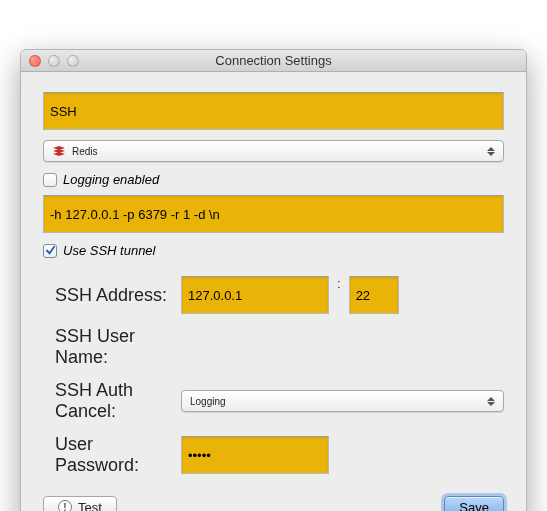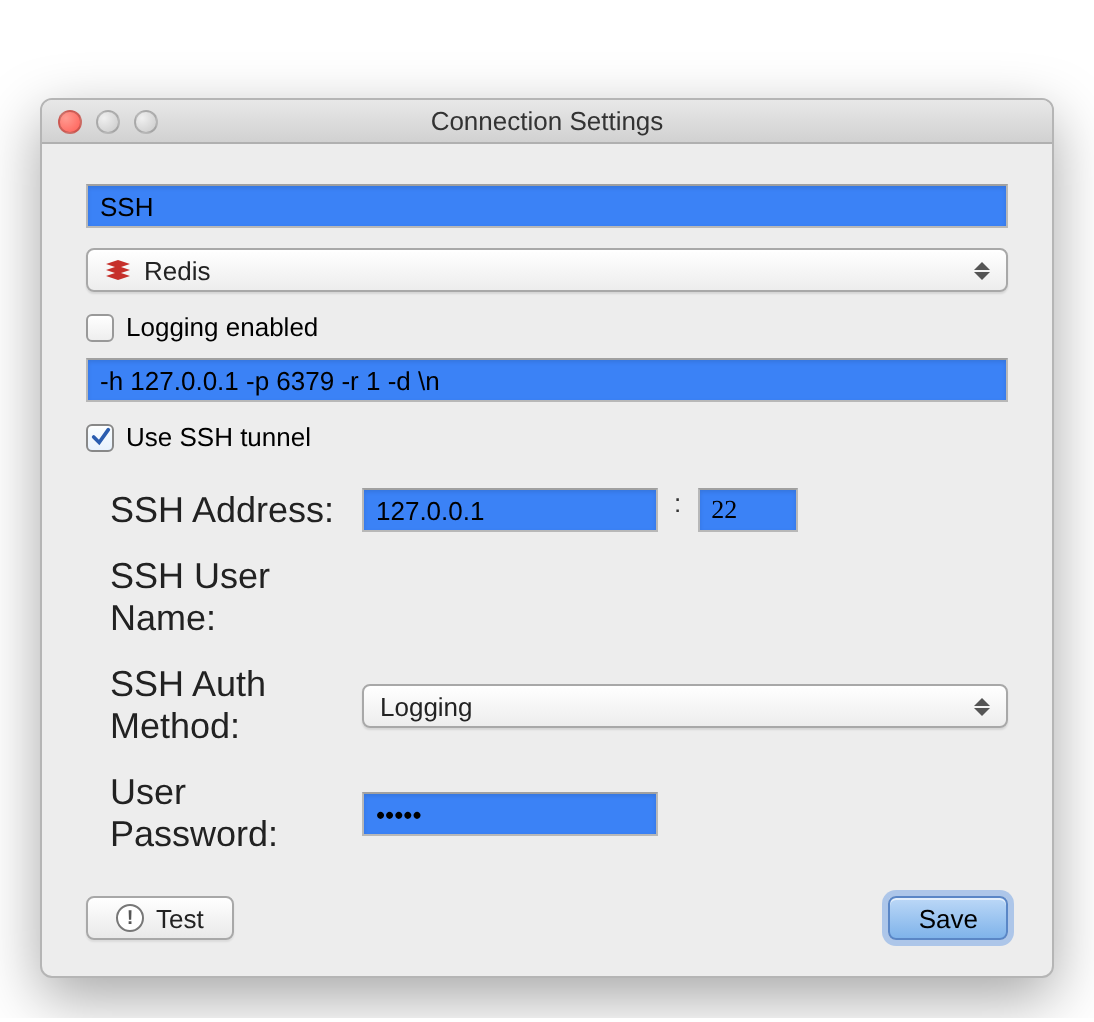--- a/index.html
+++ b/index.html
@@ -39,63 +39,63 @@
     .light.gray { background: radial-gradient(circle at 30% 30%, #f0f0f0, #c9c9c9); }
     .title {
       position: absolute; left: 0; right: 0; text-align: center;
       font-size: 13px; color: #333; pointer-events: none;
     }
     .content { padding: 20px 22px 18px; }
     .row { margin-bottom: 10px; display: flex; align-items: center; }
     input[type="text"], input[type="password"] {
       font-size: 13px; padding: 3px 6px;
       border: 1px solid #b8b8b8; border-top-color: #a0a0a0;
-      border-radius: 0; background: #3b82f6; height: 22px;
+      border-radius: 0; background: #eab308; height: 38px;
       box-shadow: inset 0 1px 2px rgba(0,0,0,0.1);
     }
     .full { width: 100%; }
     .select {
       display: flex; align-items: center; width: 100%; height: 22px;
       background: linear-gradient(#ffffff, #ededed);
       border: 1px solid #a8a8a8; border-radius: 4px;
       padding: 0 22px 0 8px; position: relative;
       box-shadow: 0 1px 0 rgba(255,255,255,0.6) inset, 0 1px 1px rgba(0,0,0,0.1);
-      font-size: 13px; color: #222; cursor: default;
+      font-size: 10px; color: #222; cursor: default;
     }
     .select .arrows {
       position: absolute; right: 4px; top: 0; bottom: 0; width: 16px;
       display: flex; flex-direction: column; justify-content: center; align-items: center;
       gap: 1px;
     }
     .select .arrows::before, .select .arrows::after {
       content: ""; width: 0; height: 0; border-left: 4px solid transparent;
       border-right: 4px solid transparent;
     }
     .select .arrows::before { border-bottom: 4px solid #555; }
     .select .arrows::after { border-top: 4px solid #555; }
     .redis-icon {
       width: 14px; height: 12px; margin-right: 6px; position: relative; flex-shrink: 0;
     }
     .redis-icon svg { display: block; }
-    .checkbox-row { display: flex; align-items: center; gap: 6px; margin: 4px 0 8px; }
+    .checkbox-row { display: flex; align-items: center; gap: 6px; margin: 4px 0 8px; font-style: italic; }
     .checkbox {
       width: 14px; height: 14px; border: 1px solid #999; border-radius: 3px;
       background: linear-gradient(#fff,#eee); display: inline-flex;
       align-items: center; justify-content: center; flex-shrink: 0;
       box-shadow: 0 1px 0 rgba(255,255,255,0.6) inset;
     }
     .checkbox.checked { background: linear-gradient(#fafeff,#e8f2fd); border-color: #888; }
     .checkbox.checked svg { display: block; }
     .checkbox svg { display: none; width: 11px; height: 11px; }
     .form-section { margin: 18px 0 16px 12px; }
     .form-row { display: flex; align-items: center; margin-bottom: 12px; }
     .label { width: 126px; text-align: left; color: #222; font-size: 18px; }
     .field { flex: 1; display: flex; align-items: flex-start; gap: 8px; }
     .addr-input { width: 148px; }
-    .port-input { width: 50px; font-family: Liberation Serif, serif; }
+    .port-input { width: 50px; }
     .colon { color: #333; }
     .auth-field { flex: 1; }
     .pw-input { width: 148px; }
     .actions {
       display: flex; align-items: center; margin-top: 20px;
     }
     .btn {
       height: 22px; padding: 0 14px; font-size: 13px; color: #222;
       background: linear-gradient(#ffffff,#e9e9e9);
       border: 1px solid #a8a8a8; border-radius: 4px;
@@ -181,21 +181,21 @@
           <span class="colon">:</span>
           <input type="text" class="port-input" value="22" style="">
         </div>
       </div>
 
       <div class="form-row">
         <div class="label">SSH User Name:</div>
       </div>
 
       <div class="form-row">
-        <div class="label">SSH Auth Method:</div>
+        <div class="label">SSH Auth Cancel:</div>
         <div class="field auth-field">
           <div class="select" style="width:100%;">
             <span>Logging</span>
             <span class="arrows"></span>
           </div>
         </div>
       </div>
 
       <div class="form-row">
         <div class="label">User Password:</div>

